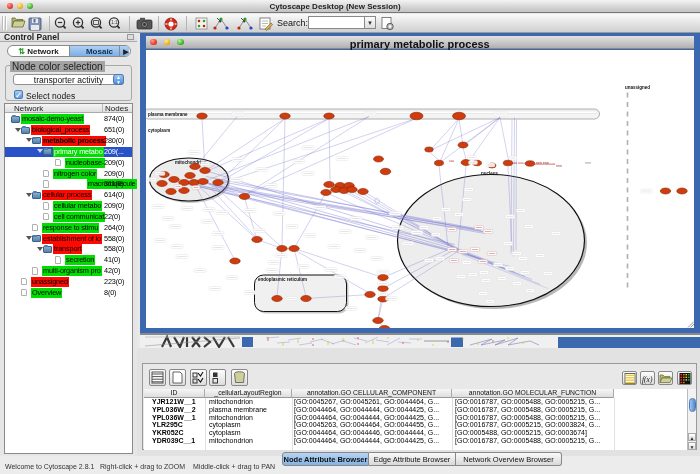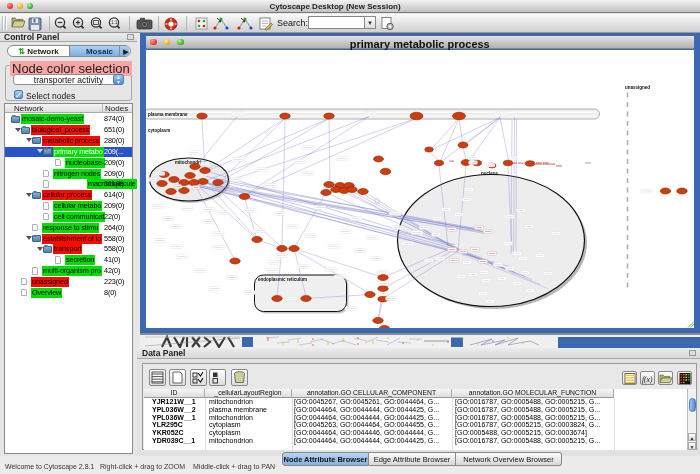--- a/index.html
+++ b/index.html
@@ -16,21 +16,21 @@
   background:linear-gradient(#fafafa,#e2e2e2 55%,#d0d0d0); border-bottom:1px solid #999; }
 .tsep { position:absolute; top:2px; height:15px; width:1px; background:#b5b5b5; }
 
 #cp { left:0; top:33px; width:137px; height:423px; background:#e6e6e6; }
 #cp-head { left:0; top:0; width:137px; height:9px; background:linear-gradient(#ececec,#dcdcdc); border-bottom:1px solid #aaa; font-size:8.5px; font-weight:bold; color:#222; padding-left:4px; line-height:9px;}
 #tabs { left:7px; top:12px; width:124px; height:12px; border:1px solid #8a8a8a; border-radius:6px; background:#fff; font-size:8px; font-weight:bold; overflow:hidden; }
 #tab-mosaic { position:absolute; left:61px; top:0; width:60px; height:12px; background:linear-gradient(#aed0f4,#74a8e2); border-left:1px solid #8a8a8a; text-align:center; line-height:11px; color:#103050;}
 #tab-net { position:absolute; left:0; top:0; width:61px; height:12px; text-align:center; line-height:11px; color:#222; }
 #tab-arrow { position:absolute; left:111px; top:0; width:13px; height:12px; border-left:1px solid #8a8a8a; text-align:center; line-height:11px; font-size:7px; color:#222;}
 #gbox { left:5px; top:32px; width:127px; height:36px; border:1px solid #a8a8a8; border-radius:3px; }
-#gbox-lab { left:10px; top:28px; background:#fca5a5; padding:0 2px; font-size:13px; color:#222;}
+#gbox-lab { left:10px; top:28px; background:#a3a3a3; padding:0 2px; font-size:10px; color:#222;}
 #combo { left:13px; top:41px; width:111px; height:11px; background:#fff; border:1px solid #909090; border-radius:3px; font-size:8.5px; line-height:10px; text-align:center; color:#111; }
 #combo-btn { position:absolute; right:-1px; top:-1px; width:11px; height:11px; border-radius:3px; background:linear-gradient(#9ec7f0,#4f8cd8); border:1px solid #4a7ab8; color:#fff; font-size:5px; line-height:5px; text-align:center;}
 #chk { left:14px; top:57px; width:9px; height:9px; background:linear-gradient(#a8ccf2,#5e97dd); border:1px solid #4a7ab8; border-radius:2px; color:#fff; font-size:8px; line-height:9px; text-align:center; font-weight:bold;}
 #chk-lab { left:26px; top:57.5px; font-size:8.5px; color:#111; }
 #tree { left:4px; top:70px; width:129px; height:351px; background:#fff; border:1px solid #8a8a8a; }
 #tree-head { position:absolute; left:0; top:0; width:127px; height:9px; background:linear-gradient(#f5f5f5,#dedede); border-bottom:1px solid #aaa; font-size:8px; color:#222;}
 .trow { position:absolute; left:0; width:127px; height:10px; font-size:7.3px; letter-spacing:-0.15px; white-space:nowrap; }
 .trow .lab { position:absolute; top:0; height:10px; line-height:10px; padding:0 1px; color:#000; }
 .trow .val { position:absolute; left:99px; top:0; line-height:10px; color:#000; }
 .grn { background:#00dd00; }
@@ -175,37 +175,37 @@
           </div>
           <div class="trow" style="top:21.0px;padding-left:44px;">
             <div class="tri" style="left:9.5px;"></div>
             <div class="fold" style="left:16px;"></div>
             <div class="lab red" style="left:26px;">biological_process</div>
             <div class="val" style="">651(0)</div>
           </div>
           <div class="trow" style="top:31.9px;">
             <div class="tri" style="left:20.5px;"></div>
             <div class="fold" style="left:27px;"></div>
-            <div class="lab red" style="left:37px;">metabolic process</div>
+            <div class="lab red" style="left:37px;font-weight:bold;">metabolic process</div>
             <div class="val" style="">280(0)</div>
           </div>
           <div class="trow" style="top:42.8px;background:#2a52c8;color:#fff;">
             <div class="tri" style="left:31.5px;border-top-color:#cfd8ee;"></div>
             <div class="fold" style="left:38px;"></div>
             <div class="lab grn" style="left:48px;color:#fff;">primary metabo</div>
             <div class="val" style="color:#fff;">209(...</div>
           </div>
           <div class="trow" style="top:53.6px;">
             <div class="file" style="left:50px;"></div>
             <div class="lab grn" style="left:60px;">nucleobase-</div>
             <div class="val" style="">209(0)</div>
           </div>
           <div class="trow" style="top:64.5px;">
             <div class="file" style="left:38px;"></div>
-            <div class="lab grn" style="left:48px;">nitrogen nodes</div>
+            <div class="lab grn" style="left:48px;">nitrogen color</div>
             <div class="val" style="">209(0)</div>
           </div>
           <div class="trow" style="top:75.3px;">
             <div class="file" style="left:38px;"></div>
             <div class="lab grn" style="left:48px;margin-left:34px;">macromolecule</div>
             <div class="val" style="">311(0)</div>
           </div>
           <div class="trow" style="top:86.2px;">
             <div class="tri" style="left:20.5px;"></div>
             <div class="fold" style="left:27px;"></div>
@@ -683,21 +683,20 @@
         <circle cx="143" cy="12" r="0.7" fill="#cc0"></circle>
         <circle cx="158" cy="9" r="0.7" fill="#cc0"></circle>
         <circle cx="173" cy="6" r="0.7" fill="#d33"></circle>
         <circle cx="188" cy="11" r="0.7" fill="#cc0"></circle>
         <circle cx="203" cy="8" r="0.7" fill="#cc0"></circle>
         <circle cx="218" cy="5" r="0.7" fill="#d33"></circle>
         <circle cx="233" cy="10" r="0.7" fill="#cc0"></circle>
       </svg></div>
 
   <div class="abs" id="dp" style="z-index:3;">
-    <div id="dp-head">Data Panel<span style="position:absolute;right:4px;top:2px;width:7px;height:6px;border:1px solid #999;background:#ddd;"></span></div>
     <div id="dp-box">
       <div id="dp-toolbar">
           <div class="dbtn" style="left:6px;top:5px;"></div>
           <div class="dbtn" style="left:26px;top:5px;"></div>
           <div class="dbtn" style="left:47px;top:5px;"></div>
           <div class="dbtn" style="left:66px;top:5px;"></div>
           <div class="dbtn" style="left:88px;top:5px;"></div>
           <div class="dbtn2" style="left:479px;top:7px;"></div>
           <div class="dbtn2" style="left:497px;top:7px;"></div>
           <div class="dbtn2" style="left:515px;top:7px;"></div>

